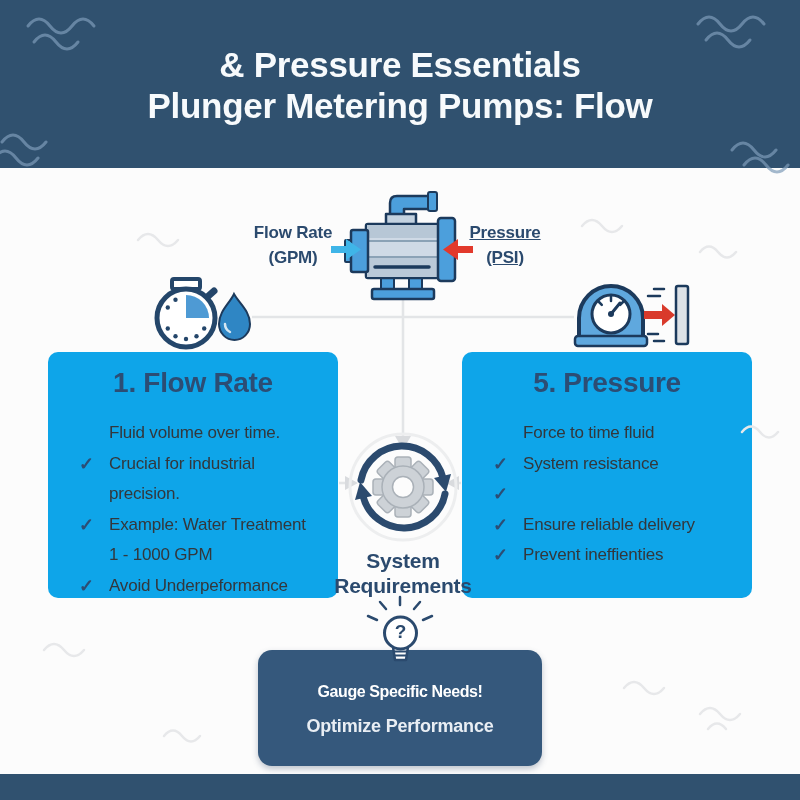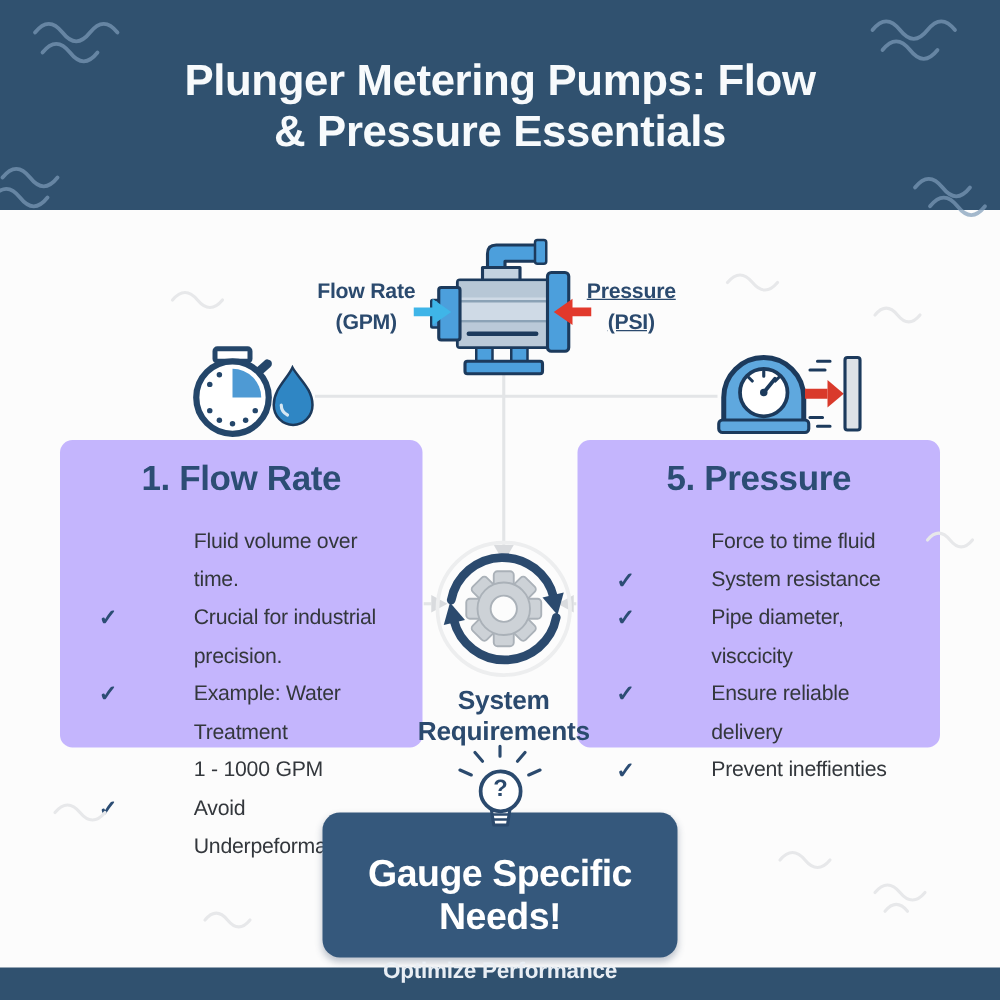--- a/index.html
+++ b/index.html
@@ -16,42 +16,42 @@
     color:#F7FAFC;font-size:35px;font-weight:bold;line-height:41px;letter-spacing:-0.3px;
   }
   
   .pump-label{
     position:absolute;top:220px;width:96px;text-align:center;
     color:#2B4A6E;font-size:17px;font-weight:bold;line-height:25px;letter-spacing:-0.2px;
   }
   .flow-label{left:245px;}
   .pressure-label{left:457px;text-decoration:underline;}
   
-  .card{position:absolute;top:352px;width:290px;height:246px;background:#c4b5fd;border-radius:10px;}
+  .card{position:absolute;top:352px;width:290px;height:246px;background:#0ea5e9;border-radius:10px;}
   .card.left{left:48px;}
   .card.right{left:462px;}
   .card-title{
     padding-top:15px;text-align:center;color:#2C4D74;
     font-size:28px;font-weight:bold;letter-spacing:-0.3px;
   }
   .card-list{position:absolute;top:66px;left:28px;width:248px;}
-  .li{display:flex;line-height:30.5px;font-size:17px;color:#33373C;letter-spacing:-0.2px;gap:46px;}
+  .li{display:flex;line-height:30.5px;font-size:17px;color:#33373C;letter-spacing:-0.2px;}
   .chk{width:30px;flex:none;color:#2C4D74;font-weight:bold;font-size:18px;padding-left:3px;}
   .txt{white-space:pre-line;}
   
   .sysreq{
     position:absolute;top:548px;left:318px;width:170px;text-align:center;
     color:#2B4A6E;font-size:21px;font-weight:bold;line-height:25px;letter-spacing:-0.2px;
   }
   
   .cta{
     position:absolute;left:258px;top:650px;width:284px;height:116px;
     background:#35587C;border-radius:14px;box-shadow:0 3px 6px rgba(45,65,95,.30);
   }
-  .cta-title{margin-top:33px;text-align:center;color:#FFFFFF;font-size:30px;font-weight:bold;letter-spacing:-0.4px;}
+  .cta-title{margin-top:33px;text-align:center;color:#FFFFFF;font-size:16px;font-weight:bold;letter-spacing:-0.4px;}
   .cta-sub{margin-top:15px;text-align:center;color:#E9EEF4;font-size:18px;font-weight:bold;letter-spacing:-0.2px;}
   .qmark{
     position:absolute;left:390px;top:622px;width:21px;text-align:center;
     color:#2B4A6E;font-size:19px;font-weight:bold;line-height:20px;
   }
 </style>
 </head>
 <body>
 
 <div class="header"></div>
@@ -86,21 +86,20 @@
     <div class="li">
         <span class="chk"></span>
         <span class="txt">Force to time fluid</span>
       </div>
     <div class="li">
         <span class="chk">✓</span>
         <span class="txt">System resistance</span>
       </div>
     <div class="li">
         <span class="chk">✓</span>
-        <span class="txt">Pipe diameter, visccicity</span>
       </div>
     <div class="li">
         <span class="chk">✓</span>
         <span class="txt">Ensure reliable delivery</span>
       </div>
     <div class="li">
         <span class="chk">✓</span>
         <span class="txt">Prevent ineffienties</span>
       </div>
   </div>
@@ -216,22 +215,22 @@
 
   <g>
     <path d="M400,605 V597 M386,609 L380,602 M414,609 L420,602 M377,620 L368,616 M423,620 L432,616" stroke="#2B4A6E" stroke-width="2.5" stroke-linecap="round"></path>
     <path d="M393,647 L408,647 L406,660 L395,660 Z" fill="#FFFFFF" stroke="#2B4A6E" stroke-width="2.5" stroke-linejoin="round"></path>
     <circle cx="400.5" cy="633" r="16" fill="#FFFFFF" stroke="#2B4A6E" stroke-width="3"></circle>
     <path d="M394,651.5 H407 M395,655.5 H406" stroke="#2B4A6E" stroke-width="2"></path>
   </g>
 </svg>
 
 <div class="title">
+  <div>&amp; Pressure Essentials</div>
   <div>Plunger Metering Pumps: Flow</div>
-  <div>&amp; Pressure Essentials</div>
 </div>
 
 <div class="pump-label flow-label">
   <div>Flow Rate</div>
   <div>(GPM)</div>
 </div>
 
 <div class="pump-label pressure-label">
   <div>Pressure</div>
   <div>(PSI)</div>

